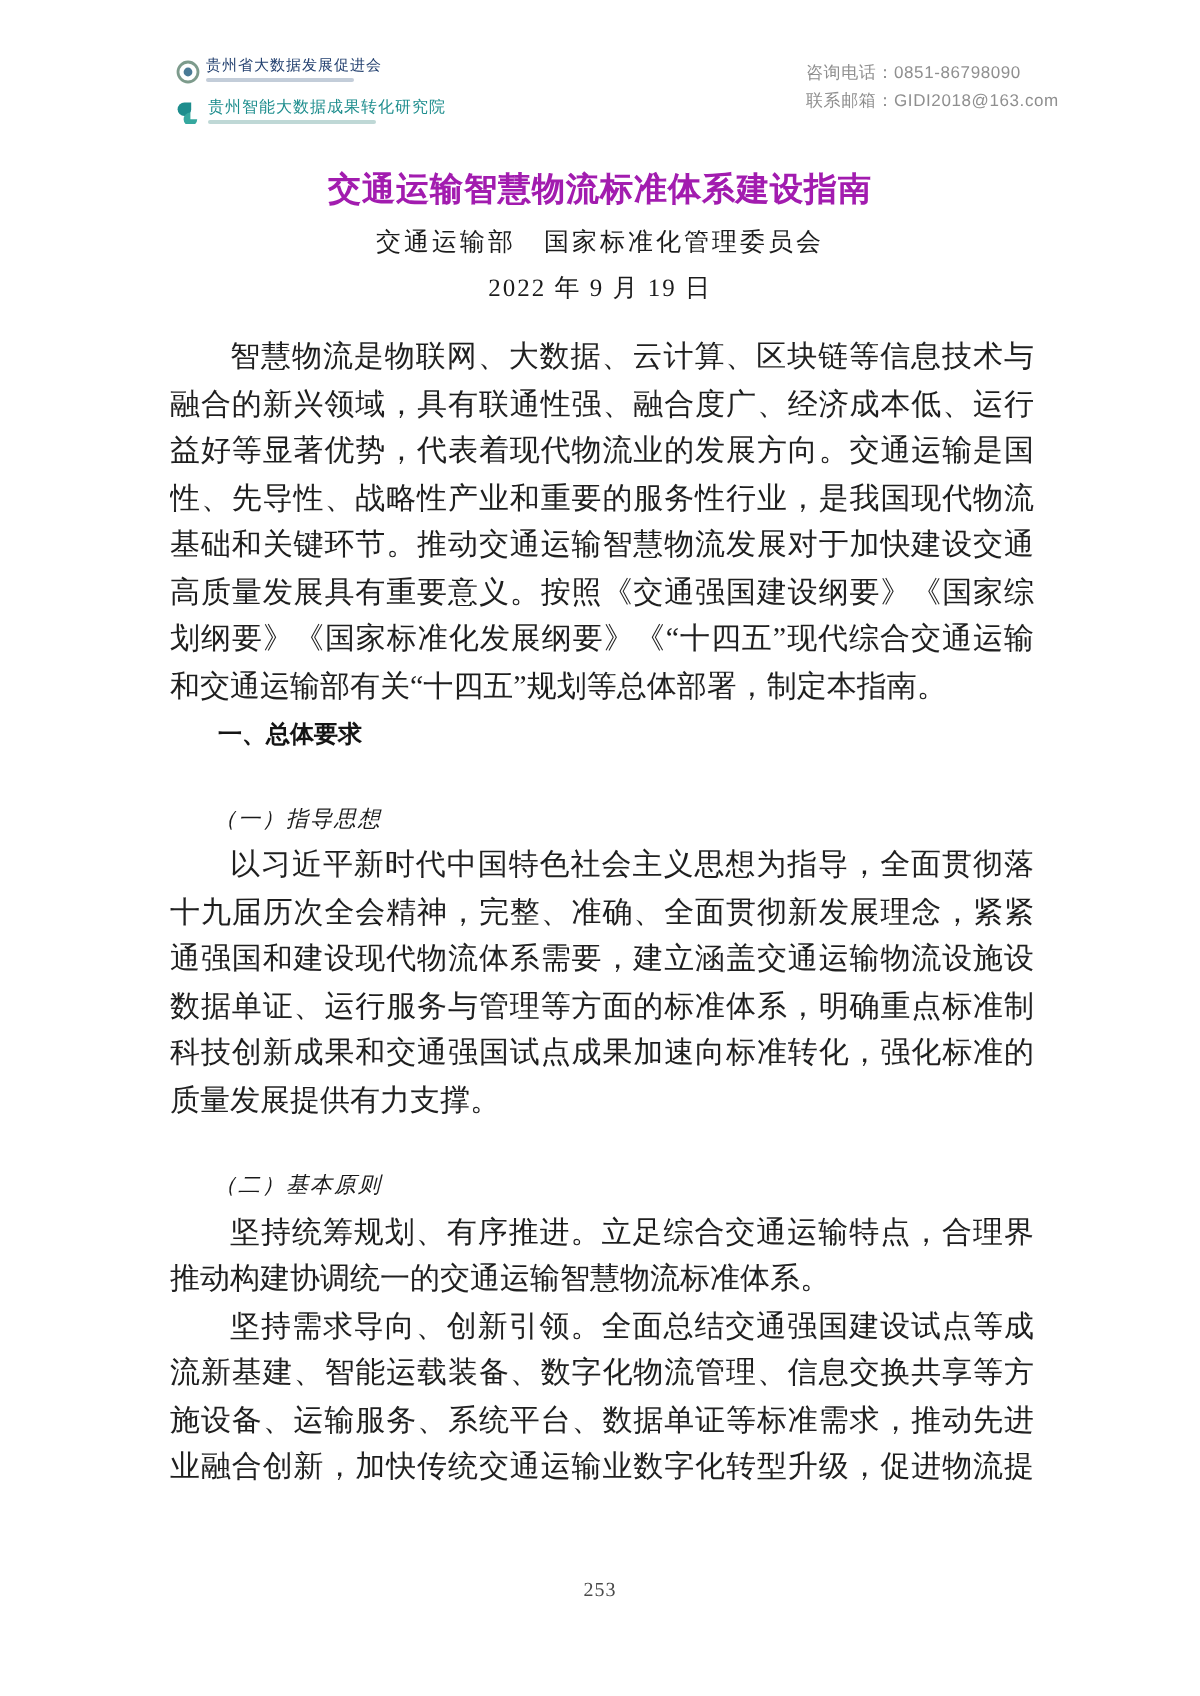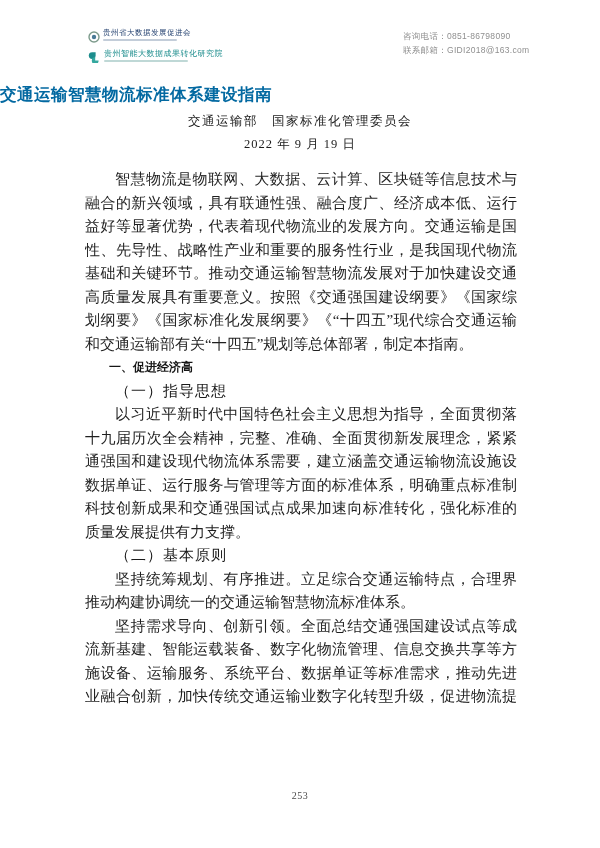--- a/index.html
+++ b/index.html
@@ -22,22 +22,22 @@
   .logo-sub2 { height:2px; width:84px; background:#bfd8d6; margin-top:1.5px; border-radius:1px; }
 
   .contact {
     position:absolute; left:403px; top:29px;
     font-family:"Liberation Sans","DejaVu Sans",sans-serif;
     font-size:8.5px; line-height:14px; color:#8f8f8f; letter-spacing:.3px;
   }
 
   
   .doc-title {
-    position:absolute; top:84px; left:0; width:600px; 
-    font-size:16.5px; font-weight:bold; color:#0369a1; letter-spacing:.5px;
+    position:absolute; top:84px; left:0; width:600px; text-align:center;
+    font-size:16.5px; font-weight:bold; color:#a21caf; letter-spacing:.5px;
   }
   .doc-issuers {
     position:absolute; top:113px; left:0; width:600px; text-align:center;
     font-size:12.5px; color:#1c1c1c; letter-spacing:1.5px;
   }
   .doc-date {
     position:absolute; top:136px; left:0; width:600px; text-align:center;
     font-size:12.5px; color:#1c1c1c; letter-spacing:1px;
   }
 
@@ -46,21 +46,21 @@
   .line {
     height:23.5px; line-height:23.5px; font-size:15px; color:#1f1f1f;
     overflow:hidden; text-align:justify;
   }
   .line.fill { text-align-last:justify; }
   .line.first { text-indent:2em; }
   .line.h1 {
     font-family:"Liberation Sans","DejaVu Sans",sans-serif;
     font-weight:bold; font-size:12px; color:#151515;
   }
-  .line.h2 { font-size:15px; color:#1a1a1a; letter-spacing:1px; }
+  .line.h2 { font-style:italic; font-size:11px; color:#1a1a1a; letter-spacing:1px;margin-top:19px; }
 
   
   .page-number {
     position:absolute; top:790px; left:0; width:600px; text-align:center;
     font-size:10px; color:#4a4a4a; letter-spacing:.5px;
   }
 </style>
 </head>
 <body>
 
@@ -104,21 +104,21 @@
 
   <div class="body-text">
       <div class="line p first fill">智慧物流是物联网、大数据、云计算、区块链等信息技术与现代物流业深度</div>
       <div class="line p fill">融合的新兴领域，具有联通性强、融合度广、经济成本低、运行效率高、生态效</div>
       <div class="line p fill">益好等显著优势，代表着现代物流业的发展方向。交通运输是国民经济中的基础</div>
       <div class="line p fill">性、先导性、战略性产业和重要的服务性行业，是我国现代物流体系建设的重要</div>
       <div class="line p fill">基础和关键环节。推动交通运输智慧物流发展对于加快建设交通强国，促进经济</div>
       <div class="line p fill">高质量发展具有重要意义。按照《交通强国建设纲要》《国家综合立体交通网规</div>
       <div class="line p fill">划纲要》《国家标准化发展纲要》《“十四五”现代综合交通运输体系发展规划》</div>
       <div class="line p">和交通运输部有关“十四五”规划等总体部署，制定本指南。</div>
-      <div class="line h1 first">一、促进经济高</div>
+      <div class="line h1 first">一、总体要求</div>
       <div class="line h2 first">（一）指导思想</div>
       <div class="line p first fill">以习近平新时代中国特色社会主义思想为指导，全面贯彻落实党的十九大和</div>
       <div class="line p fill">十九届历次全会精神，完整、准确、全面贯彻新发展理念，紧紧围绕加快建设交</div>
       <div class="line p fill">通强国和建设现代物流体系需要，建立涵盖交通运输物流设施设备、系统平台与</div>
       <div class="line p fill">数据单证、运行服务与管理等方面的标准体系，明确重点标准制修订计划，引导</div>
       <div class="line p fill">科技创新成果和交通强国试点成果加速向标准转化，强化标准的实施应用与监督，</div>
       <div class="line p">质量发展提供有力支撑。</div>
       <div class="line h2 first">（二）基本原则</div>
       <div class="line p first fill">坚持统筹规划、有序推进。立足综合交通运输特点，合理界定各层次、各领</div>
       <div class="line p">推动构建协调统一的交通运输智慧物流标准体系。</div>

